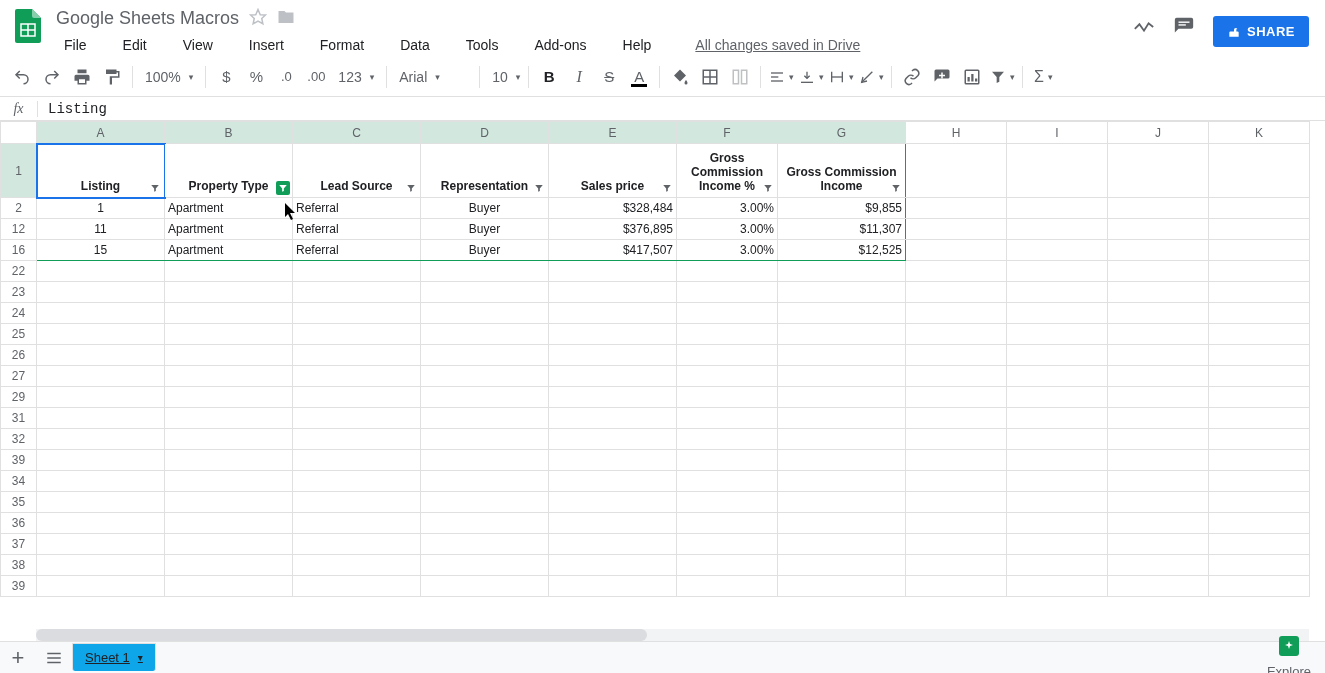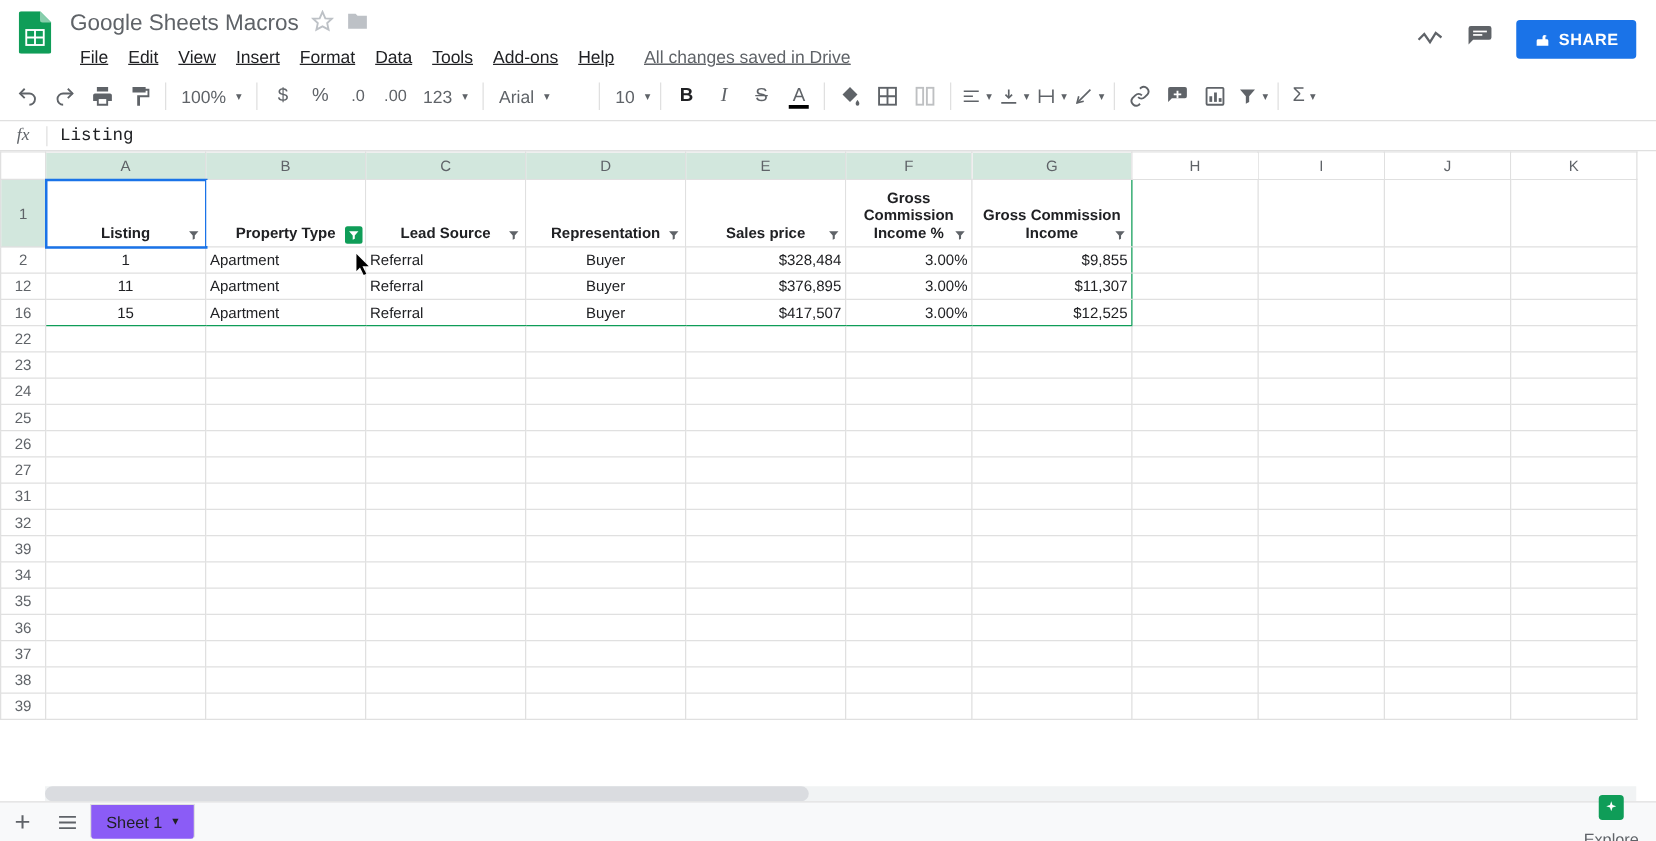--- a/index.html
+++ b/index.html
@@ -5,24 +5,24 @@
 * { box-sizing: border-box; margin: 0; padding: 0; }
 body { font-family: Arial, sans-serif; font-size: 13px; color: #202124; background: #fff; overflow: hidden; width: 1325px; height: 673px; position: relative; }
 
 
 .header { display: flex; align-items: flex-start; padding: 6px 8px 0 8px; }
 .logo { width: 40px; height: 40px; display: flex; align-items: center; justify-content: center; margin-right: 8px; }
 .title-area { flex: 1; }
 .doc-title-row { display: flex; align-items: center; gap: 10px; padding-top: 2px; }
 .doc-title { font-size: 18px; color: #5f6368; }
 .star-icon, .folder-icon { color: #bdc1c6; cursor: pointer; }
-.menubar { display: flex; gap: 0; margin-top: 4px; text-decoration: underline; }
+.menubar { display: flex; gap: 20px; margin-top: 4px; }
 .menu-item { padding: 4px 8px; font-size: 14px; color: #202124; cursor: pointer; border-radius: 2px; }
 .save-status { font-size: 14px; color: #5f6368; text-decoration: underline; padding: 4px 8px; margin-left: 8px; }
-.header-right { display: flex; align-items: center; gap: 18px; padding-right: 8px; padding-top: 10px; }
+.header-right { display: flex; gap: 18px; padding-right: 8px; padding-top: 10px; }
 .hdr-icon { color: #5f6368; cursor: pointer; }
 .share-btn { background: #1a73e8; color: #fff; font-weight: bold; font-size: 13px; padding: 8px 14px; border-radius: 3px; display: flex; align-items: center; gap: 6px; cursor: pointer; letter-spacing: 0.5px; }
 
 
 .toolbar { display: flex; align-items: center; padding: 2px 8px; border-bottom: 1px solid #e0e0e0; height: 40px; gap: 2px; }
 .tb-btn { width: 28px; height: 28px; display: flex; align-items: center; justify-content: center; color: #5f6368; cursor: pointer; border-radius: 2px; }
 .tb-sep { width: 1px; height: 22px; background: #e0e0e0; margin: 0 4px; }
 .tb-text { font-size: 14px; color: #5f6368; padding: 0 6px; cursor: pointer; display: flex; align-items: center; gap: 4px; }
 .tb-dropdown::after { content: "▾"; font-size: 9px; margin-left: 4px; color: #5f6368; }
 .tb-bold { font-weight: bold; color: #202124; font-size: 15px; }
@@ -59,21 +59,21 @@
 .data-region-border-b { border-bottom: 1px solid #0f9d58 !important; }
 
 
 .cA { width: 128px; } .cB { width: 128px; } .cC { width: 128px; } .cD { width: 128px; }
 .cE { width: 128px; } .cF { width: 101px; } .cG { width: 128px; } .cH { width: 101px; }
 .cI { width: 101px; } .cJ { width: 101px; } .cK { width: 101px; }
 
 
 .footer { position: absolute; bottom: 0; left: 0; right: 0; height: 32px; border-top: 1px solid #e0e0e0; display: flex; align-items: center; background: #f8f9fa; }
 .foot-btn { width: 36px; height: 32px; display: flex; align-items: center; justify-content: center; color: #5f6368; cursor: pointer; }
-.sheet-tab { background: #8b5cf6; border: 1px solid #e0e0e0; border-bottom: none; padding: 6px 12px; font-size: 13px; color: #202124; display: flex; align-items: center; gap: 8px; cursor: pointer; border-radius: 0 0 3px 3px; position: relative; top: -1px; }
+.sheet-tab { background: #0ea5e9; border: 1px solid #e0e0e0; border-bottom: none; padding: 6px 12px; font-size: 13px; color: #202124; display: flex; align-items: center; gap: 8px; cursor: pointer; border-radius: 0 0 3px 3px; position: relative; top: -1px; text-decoration: underline; }
 .explore { margin-left: auto; display: flex; align-items: center; gap: 8px; padding: 0 14px; color: #5f6368; font-size: 13px; cursor: pointer; flex-direction: column; }
 .explore-icon { width: 20px; height: 20px; background: #0f9d58; border-radius: 3px; display: flex; align-items: center; justify-content: center; color: #fff; }
 
 
 .hscroll { position: absolute; bottom: 32px; left: 36px; right: 16px; height: 12px; background: #f1f3f4; }
 .hscroll-thumb { position: absolute; left: 0; width: 48%; height: 100%; background: #dadce0; border-radius: 6px; }
 
 
 .cursor-img { position: absolute; top: 203px; left: 285px; pointer-events: none; font-size: 14px; }
 </style>
@@ -441,20 +441,34 @@
           <td class="cD "></td>
           <td class="cE "></td>
           <td class="cF "></td>
           <td class="cG "></td>
           <td class="cH "></td>
           <td class="cI "></td>
           <td class="cJ "></td>
           <td class="cK "></td>
         </tr>
         <tr class="">
+          <th class="row-hdr ">29</th>
+          <td class="cA "></td>
+          <td class="cB "></td>
+          <td class="cC "></td>
+          <td class="cD "></td>
+          <td class="cE "></td>
+          <td class="cF "></td>
+          <td class="cG "></td>
+          <td class="cH "></td>
+          <td class="cI "></td>
+          <td class="cJ "></td>
+          <td class="cK "></td>
+        </tr>
+        <tr class="">
           <th class="row-hdr ">31</th>
           <td class="cA "></td>
           <td class="cB "></td>
           <td class="cC "></td>
           <td class="cD "></td>
           <td class="cE "></td>
           <td class="cF "></td>
           <td class="cG "></td>
           <td class="cH "></td>
           <td class="cI "></td>

